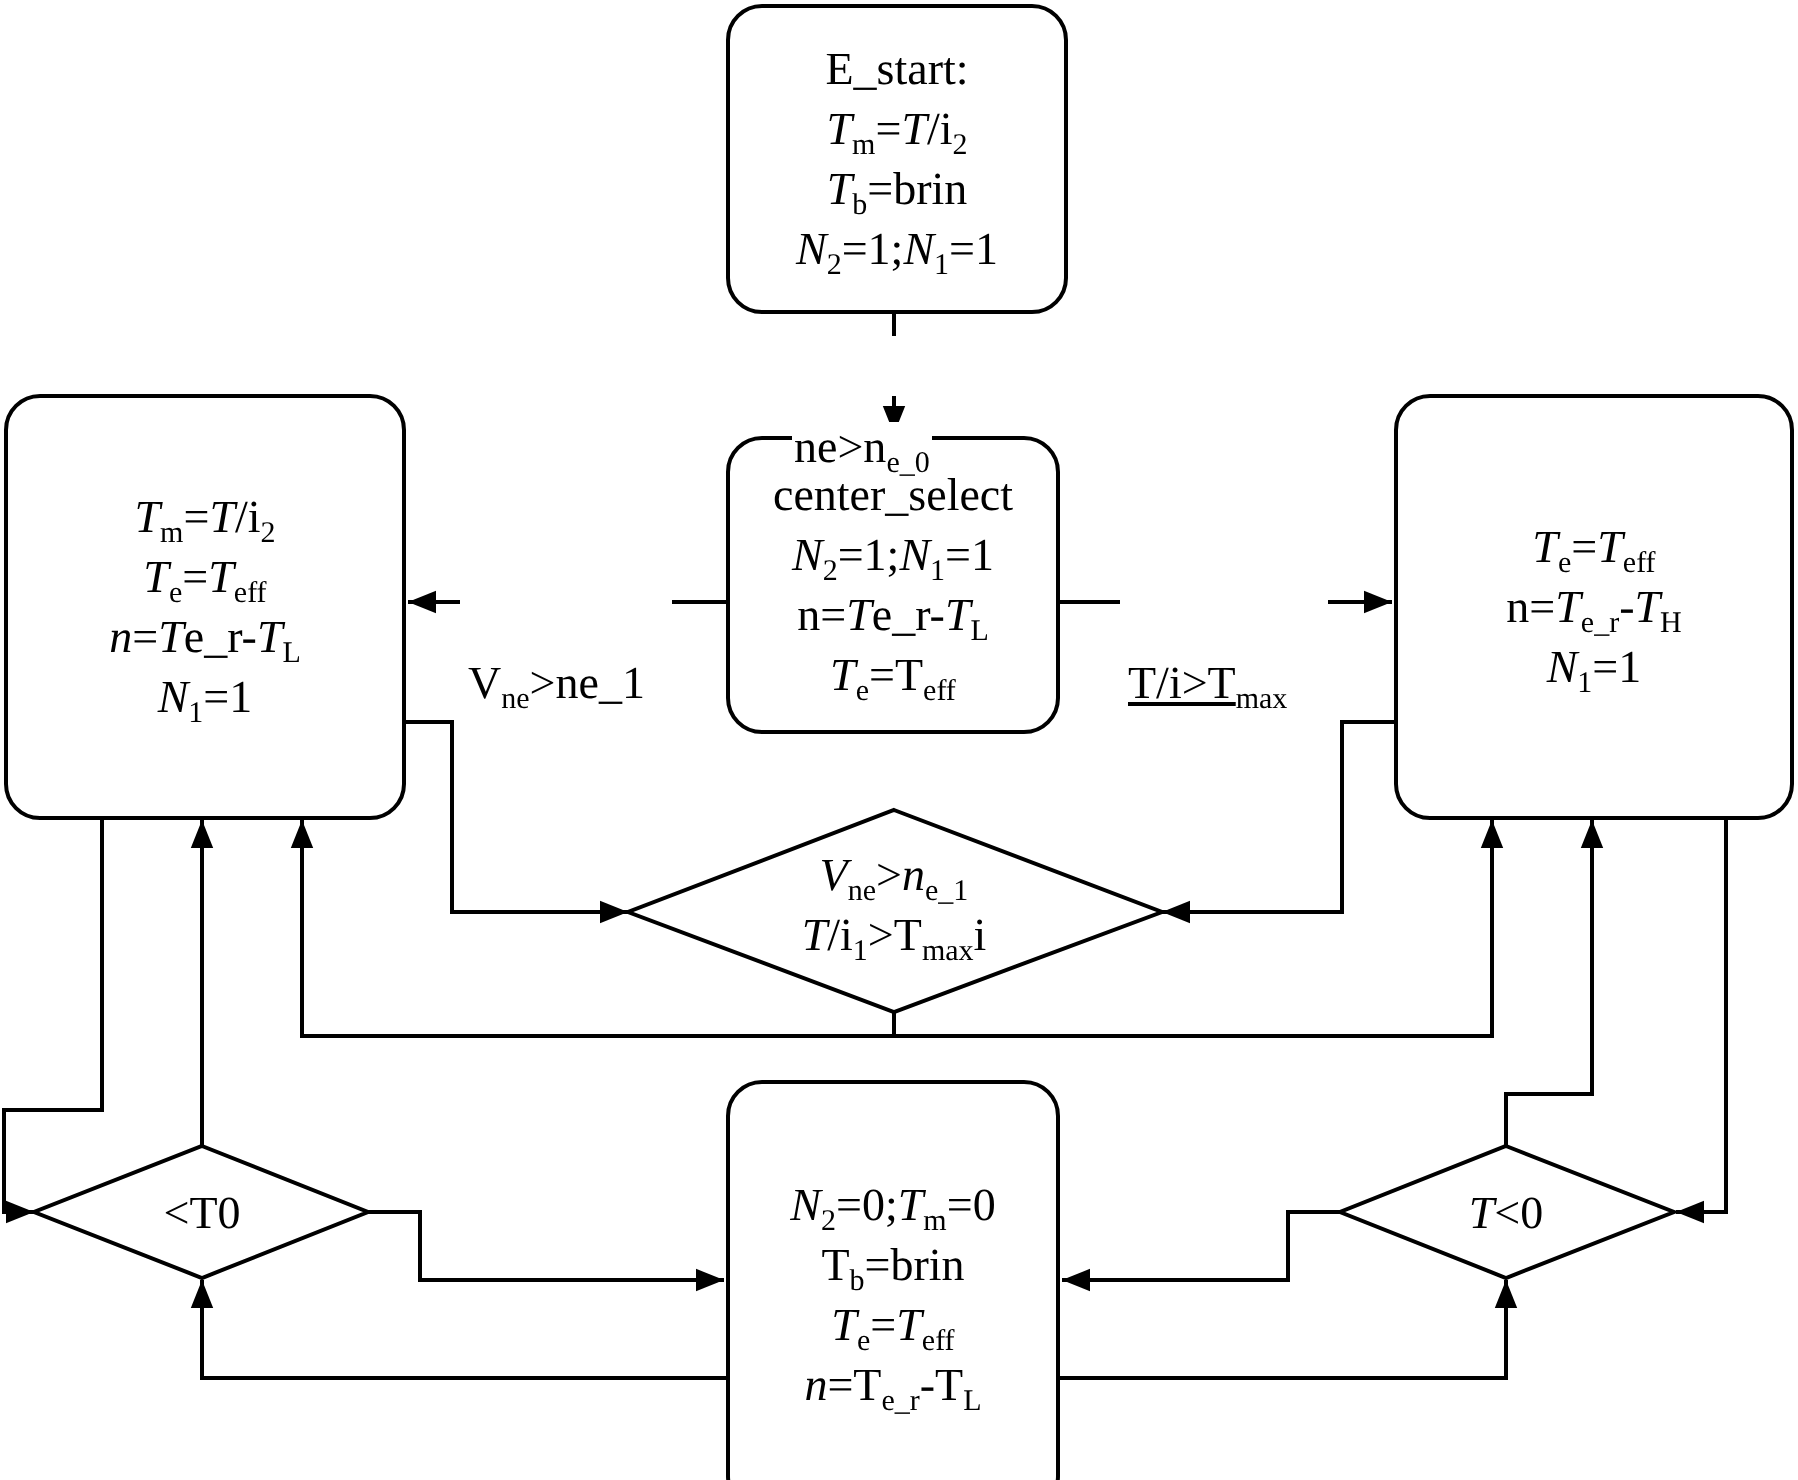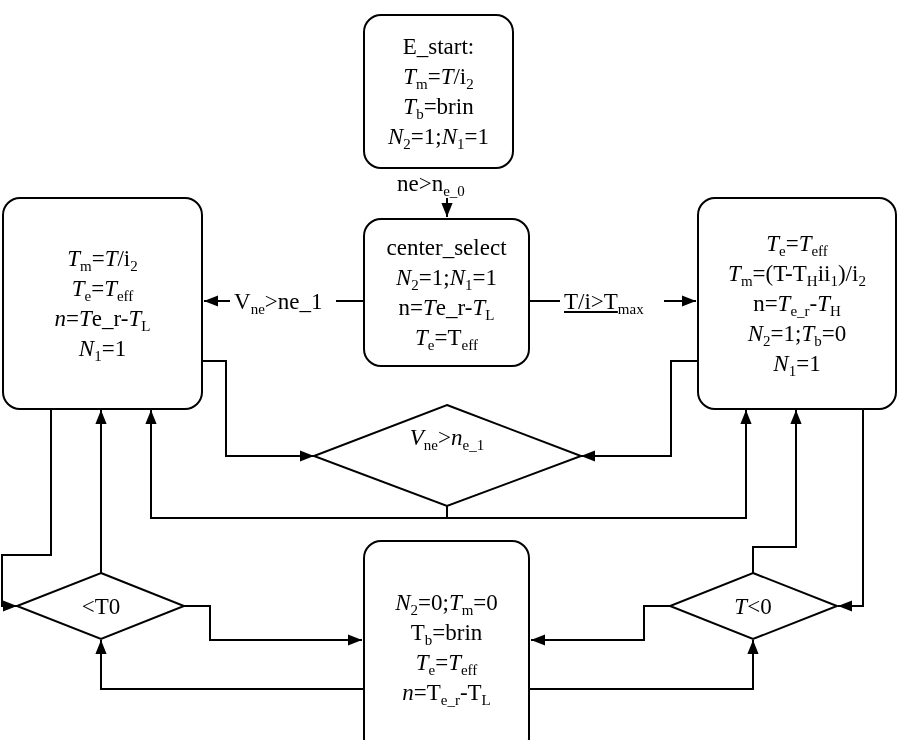--- a/index.html
+++ b/index.html
@@ -3,21 +3,21 @@
 <meta charset="utf-8">
 <style>
   html, body { margin: 0; padding: 0; background: #ffffff; }
   body { width: 899px; height: 740px; position: relative; overflow: hidden;
          font-family: "Liberation Serif", "DejaVu Serif", serif; color: #000; }
   svg.wires { position: absolute; left: 0; top: 0; width: 899px; height: 740px; }
   .box { position: absolute; border: 2px solid #000; border-radius: 18px; box-sizing: border-box;
          display: flex; flex-direction: column; justify-content: center; align-items: center;
          background: #fff; }
   .line { font-size: 23px; line-height: 30px; white-space: nowrap; text-align: center; }
-  .lbl { position: absolute; font-size: 23px; line-height: 26px; white-space: nowrap; background: #fff; padding: 0 1px; }
+  .lbl { position: absolute; font-size: 23px; line-height: 26px; white-space: nowrap; background: #fff; padding: 0 1px; margin-top: 40px; }
   .dlbl { position: absolute; font-size: 22px; line-height: 28px; white-space: nowrap; text-align: center; }
   i { font-style: italic; }
   sub { font-size: 15px; vertical-align: -5px; line-height: 0; }
 </style>
 </head>
 <body>
 
 <svg class="wires" viewBox="0 0 899 740">
   <defs>
     <marker id="ah" viewBox="0 0 10 10" refX="10" refY="5" markerWidth="7" markerHeight="7" orient="auto-start-reverse" markerUnits="userSpaceOnUse">
@@ -61,54 +61,53 @@
 
     <path d="M530,689 L753,689 L753,640" marker-end="url(#ahb)"></path>
   </g>
   <g fill="#fff" stroke="#000" stroke-width="2">
     <polygon points="447,405 581,456 447,506 314,456"></polygon>
     <polygon points="101,573 184,606 101,639 17,606"></polygon>
     <polygon points="753,573 837,606 753,639 670,606"></polygon>
   </g>
 </svg>
 
-<div class="box" style="left:363px; top:2px; width:151px; height:155px;margin-top:12px;">
+<div class="box" style="left:363px; top:2px; width:171px; height:155px;">
     <div class="line"><span>E_start:</span></div>
     <div class="line"><i>T</i><sub>m</sub><span>=</span><i>T</i><span>/i</span><sub>2</sub></div>
     <div class="line"><i>T</i><sub>b</sub><span>=brin</span></div>
     <div class="line"><i>N</i><sub>2</sub><span>=1;</span><i>N</i><sub>1</sub><span>=1</span></div>
   </div>
 <div class="box" style="left:363px; top:218px; width:167px; height:149px;">
     <div class="line"><span>center_select</span></div>
     <div class="line"><i>N</i><sub>2</sub><span>=1;</span><i>N</i><sub>1</sub><span>=1</span></div>
     <div class="line"><span>n=</span><i>T</i><span>e_r-</span><i>T</i><sub>L</sub></div>
     <div class="line"><i>T</i><sub>e</sub><span>=T</span><sub>eff</sub></div>
   </div>
 <div class="box" style="left:2px; top:197px; width:201px; height:213px;">
     <div class="line"><i>T</i><sub>m</sub><span>=</span><i>T</i><span>/i</span><sub>2</sub></div>
     <div class="line"><i>T</i><sub>e</sub><span>=</span><i>T</i><sub>eff</sub></div>
     <div class="line"><i>n</i><span>=</span><i>T</i><span>e_r-</span><i>T</i><sub>L</sub></div>
     <div class="line"><i>N</i><sub>1</sub><span>=1</span></div>
   </div>
 <div class="box" style="left:697px; top:197px; width:200px; height:213px;">
     <div class="line"><i>T</i><sub>e</sub><span>=</span><i>T</i><sub>eff</sub></div>
-    <div class="line"><i>T</i><sub>m</sub><span>=(T-T</span><sub>H</sub><span>ii</span><sub>1</sub><span>)/i</span><sub>2</sub></div>
     <div class="line"><span>n=</span><i>T</i><sub>e_r</sub><span>-</span><i>T</i><sub>H</sub></div>
-    <div class="line"><i>N</i><sub>2</sub><span>=1;</span><i>T</i><sub>b</sub><span>=0</span></div>
     <div class="line"><i>N</i><sub>1</sub><span>=1</span></div>
   </div>
 <div class="box" style="left:363px; top:540px; width:167px; height:216px;">
     <div class="line"><i>N</i><sub>2</sub><span>=0;</span><i>T</i><sub>m</sub><span>=0</span></div>
     <div class="line"><span>T</span><sub>b</sub><span>=brin</span></div>
     <div class="line"><i>T</i><sub>e</sub><span>=</span><i>T</i><sub>eff</sub></div>
     <div class="line"><i>n</i><span>=T</span><sub>e_r</sub><span>-T</span><sub>L</sub></div>
   </div>
 
 <div class="dlbl" style="left:347px; top:423px; width:200px;">
     <div class="line"><i>V</i><sub>ne</sub><span>&gt;</span><i>n</i><sub>e_1</sub></div>
+    <div class="line"><i>T</i><span>/i</span><sub>1</sub><span>&gt;T</span><sub>max</sub><span>i</span></div>
   </div>
 <div class="dlbl" style="left:51px; top:592px; width:100px;font-family:Liberation Serif, serif;">
     <div class="line"><span>&lt;T0</span></div>
   </div>
 <div class="dlbl" style="left:703px; top:592px; width:100px;">
     <div class="line"><i>T</i><span>&lt;0</span></div>
   </div>
 
 <div class="lbl" style="left:396px; top:171px;"><span>ne&gt;n</span><sub>e_0</sub></div>
 <div class="lbl" style="left:233px; top:289px;"><span>V</span><sub>ne</sub><span>&gt;ne_1</span></div>

